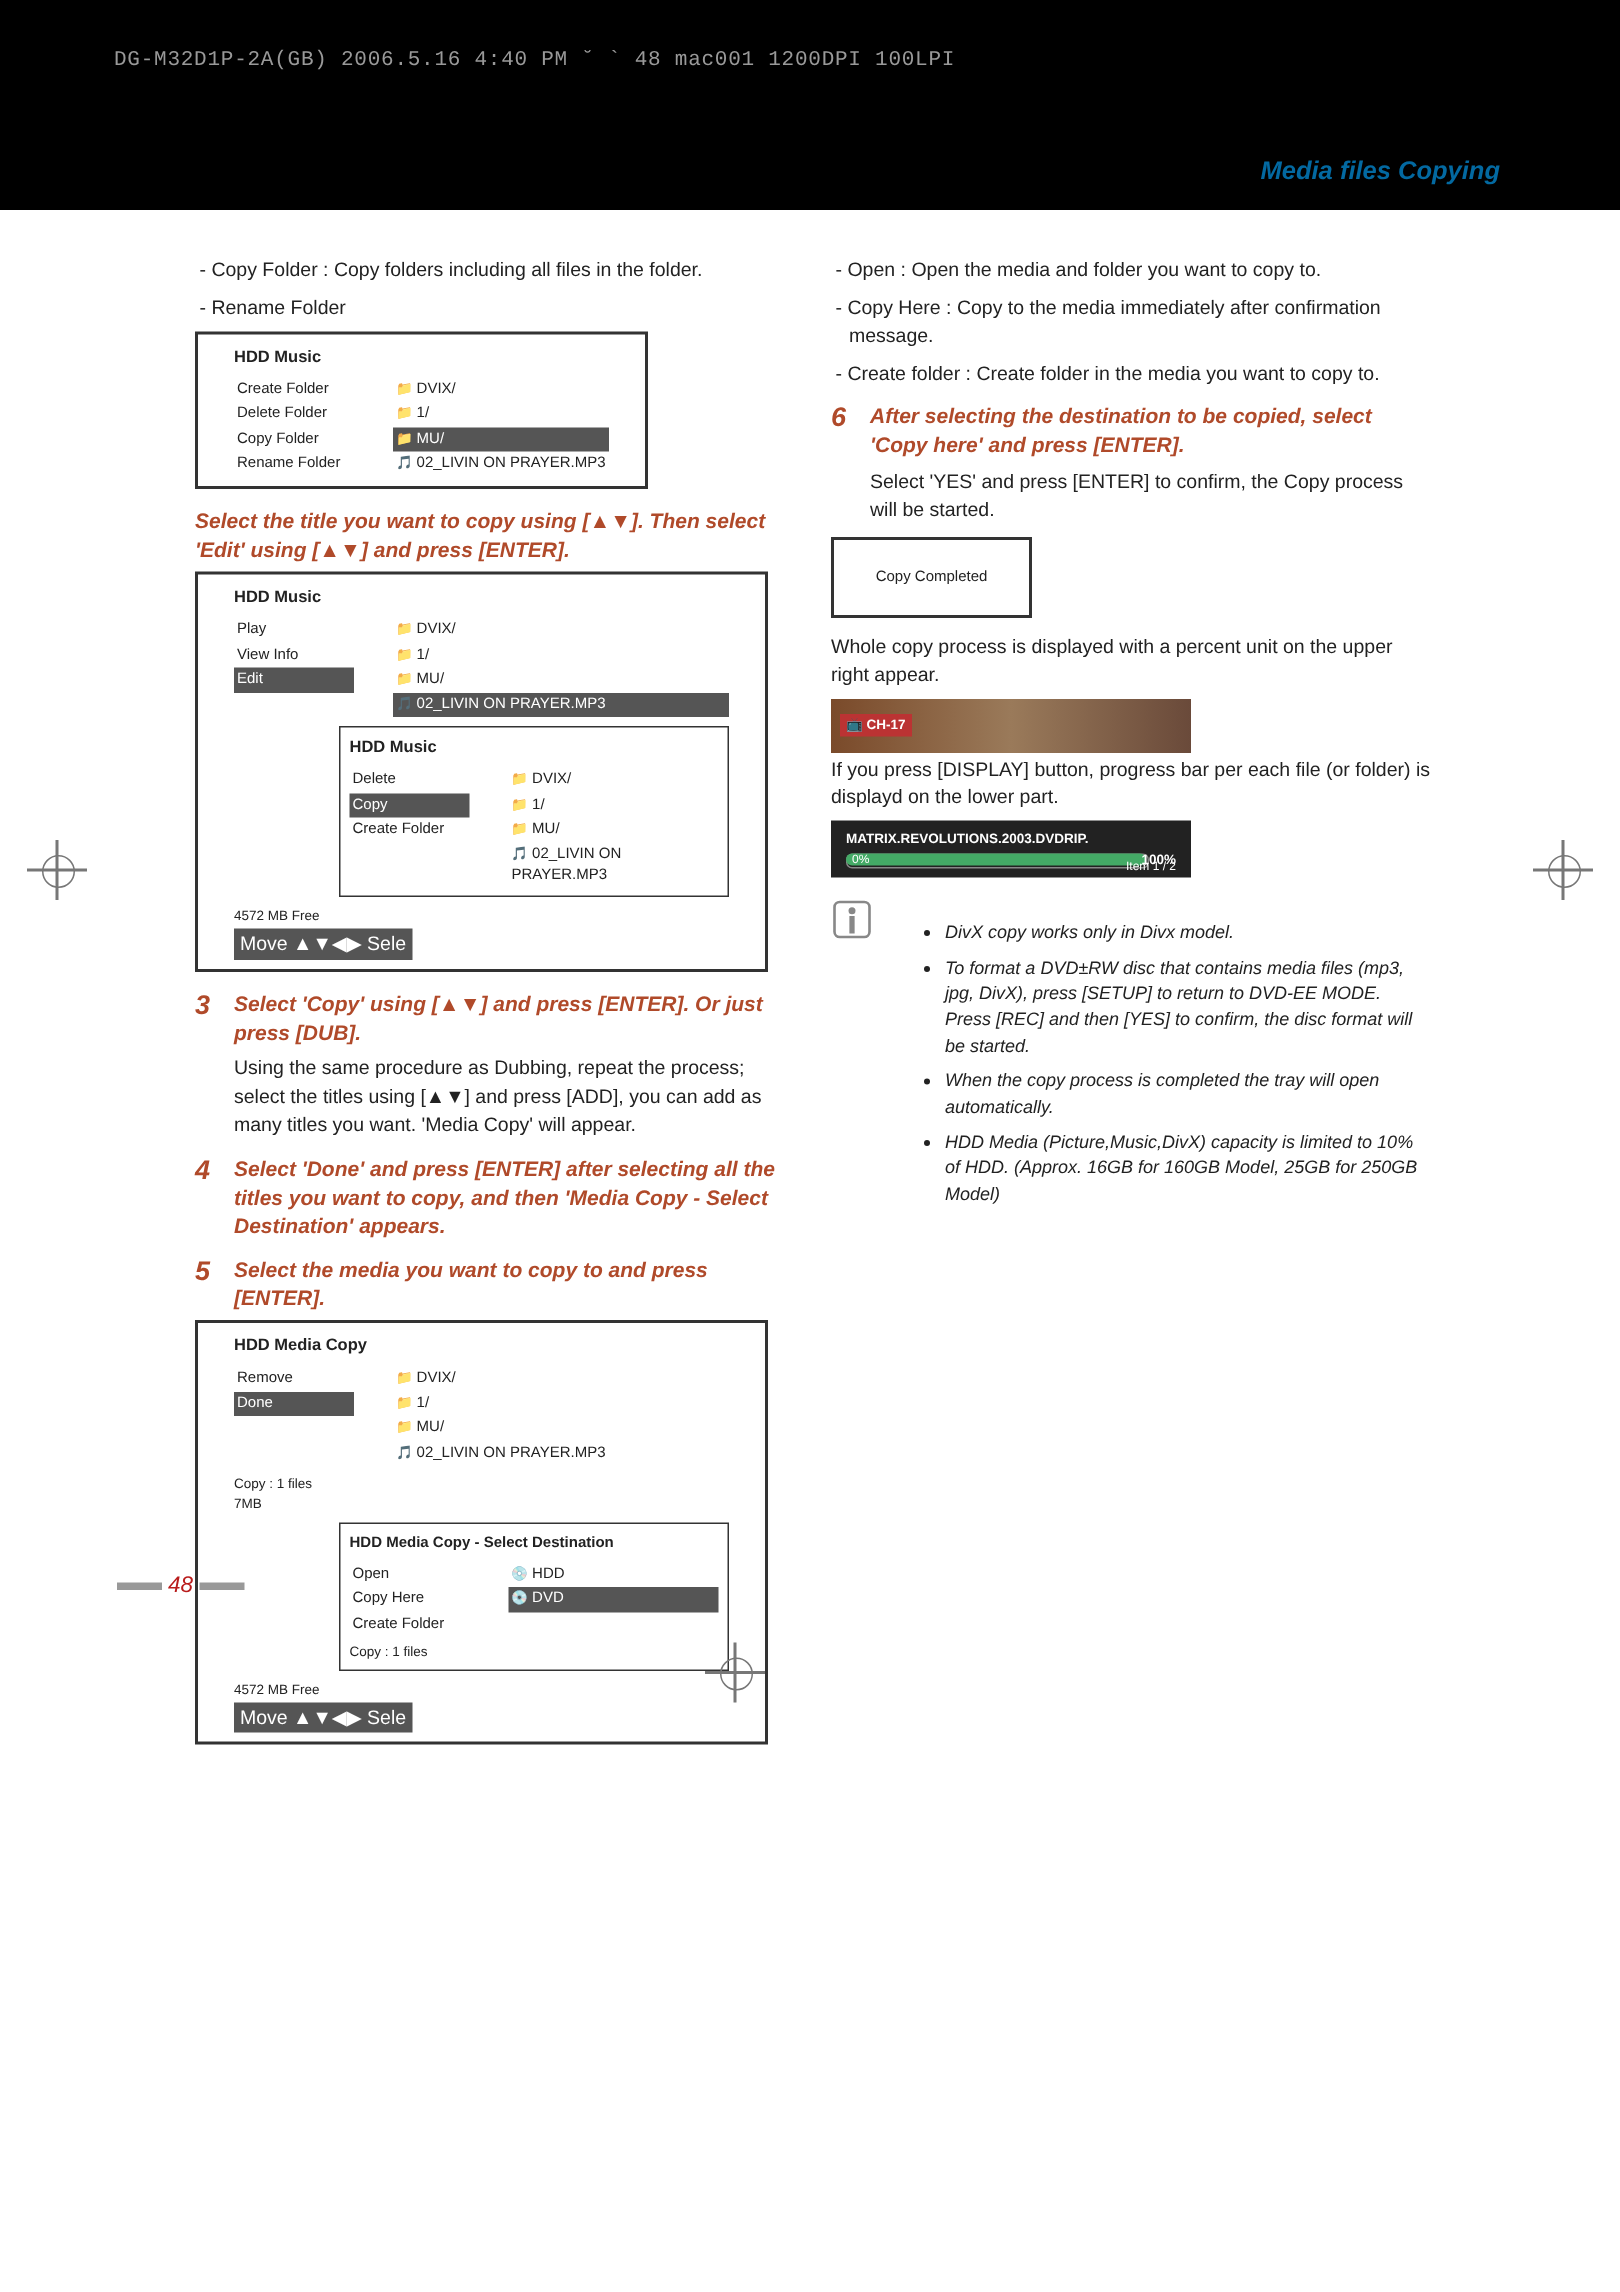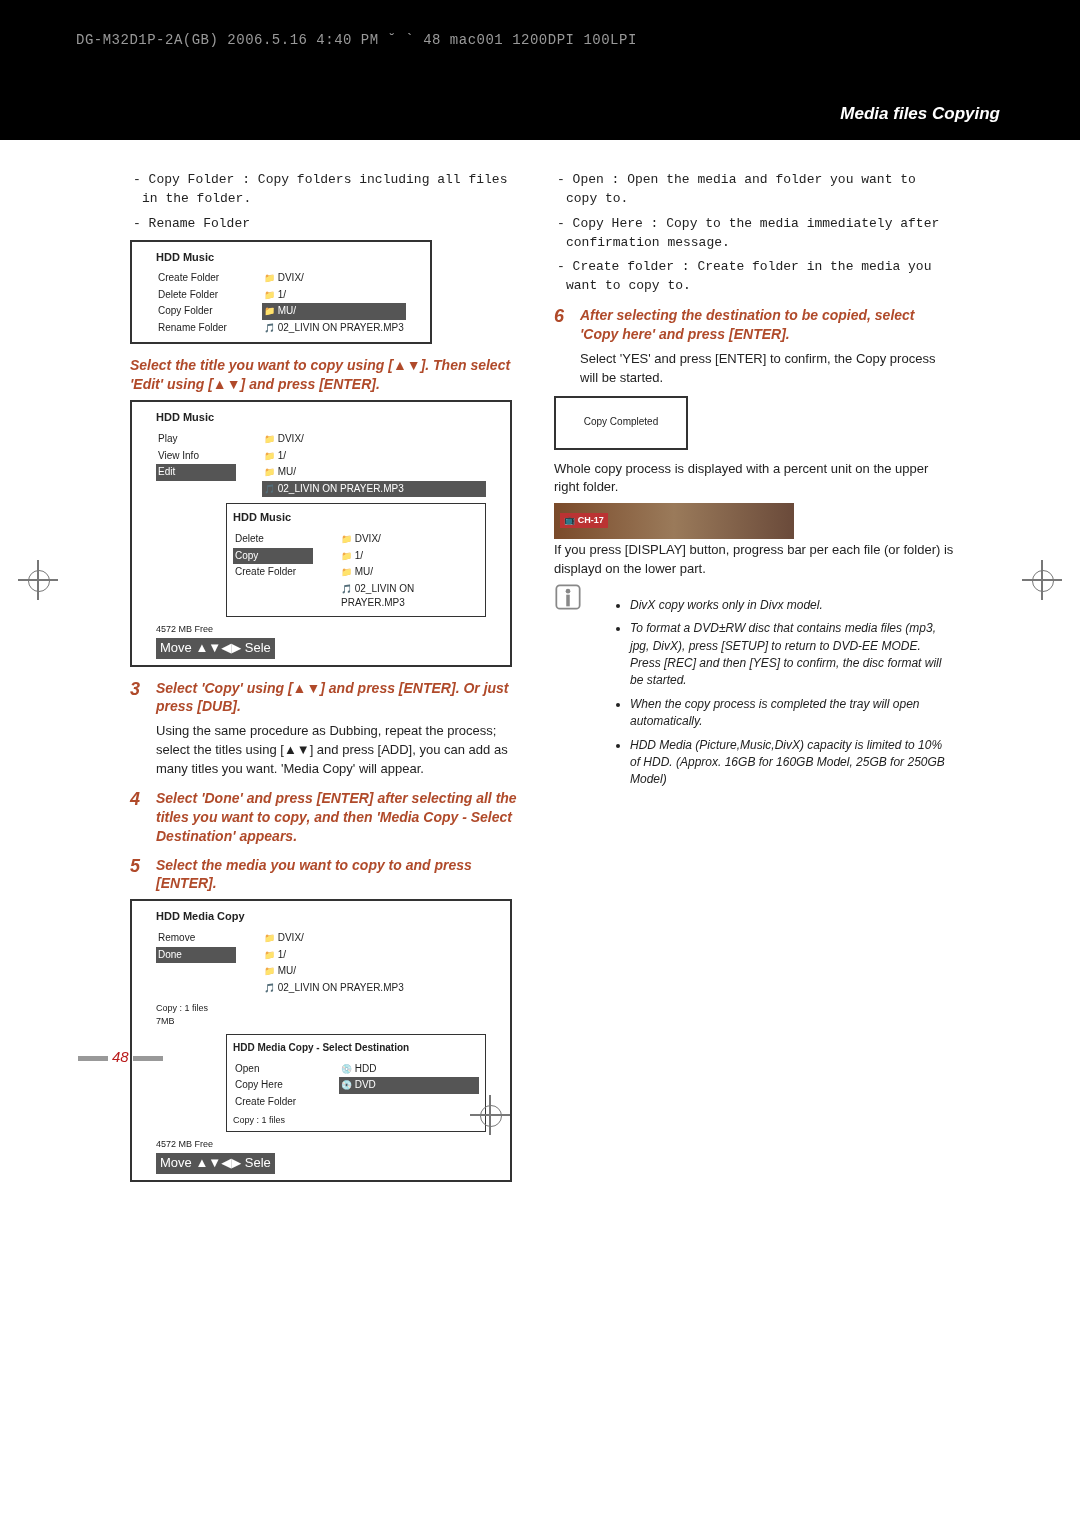--- a/index.html
+++ b/index.html
@@ -1,23 +1,23 @@
 <!DOCTYPE html>
 <html><head>
 <meta charset="utf-8">
 <style>
   body { margin:0; font-family: Arial, Helvetica, sans-serif; background:#fff; color:#222; }
   .page { width:1080px; height:1328px; position:relative; box-sizing:border-box; }
   .header-strip { position:absolute; top:0; left:0; right:0; height:140px; background:#000; }
   .header-line { position:absolute; top:32px; left:76px; font-family: "Courier New", monospace; font-size:14px; color:#999; letter-spacing:0.5px; }
-  .header-title { position:absolute; top:104px; right:80px; color:#ffffff; font-style:italic; font-size:17px; font-weight:600; }
+  .header-title { position:absolute; top:104px; right:80px; color:#0369a1; font-style:italic; font-size:17px; font-weight:600; }
   .cols { position:absolute; top:165px; left:130px; right:62px; display:flex; gap:24px; }
   .col { width:400px; font-size:13px; line-height:1.45; }
   .col-right { width:400px; font-size:13px; line-height:1.45; }
-  .dash { margin:6px 0; padding-left:12px; text-indent:-9px;font-family:Liberation Mono, monospace; }
+  .dash { margin:6px 0; padding-left:12px; text-indent:-9px; }
   .dash::before { content:"- "; }
   .step-row { display:flex; gap:8px; margin:10px 0 4px; }
   .step-num { color:#b04a2a; font-style:italic; font-weight:bold; font-size:18px; line-height:1.2; width:18px; flex:none; }
   .step-text { color:#b04a2a; font-style:italic; font-weight:bold; font-size:14px; line-height:1.35; }
   .plain { margin:6px 0 6px 26px; }
   .panel { border:2px solid #333; padding:6px 24px; margin:6px 0 12px; font-size:10px; background:#fff; }
   .panel-title { font-weight:bold; font-size:11px; margin:2px 0 5px; }
   .panel-grid { display:flex; gap:26px; }
   .panel-menu { width:80px; }
   .panel-files { flex:1; }
@@ -187,26 +187,34 @@
       <div class="dash">Create folder : Create folder in the media you want to copy to.</div>
 
       <div class="step-row">
         <div class="step-num">6</div>
         <div class="step-text">After selecting the destination to be copied, select 'Copy here' and press [ENTER].</div>
       </div>
       <div class="plain" style="margin-left:26px">Select 'YES' and press [ENTER] to confirm, the Copy process will be started.</div>
 
       <div class="small-box">Copy Completed</div>
 
-      <div>Whole copy process is displayed with a percent unit on the upper right folder.</div>
+      <div>Whole copy process is displayed with a percent unit on the upper right appear.</div>
       <div class="live-img">
         <span class="ch">📺 CH-17</span>
       </div>
 
       <div>If you press [DISPLAY] button, progress bar per each file (or folder) is displayd on the lower part.</div>
+      <div class="progress-img">
+        <div class="lbl">MATRIX.REVOLUTIONS.2003.DVDRIP.</div>
+        <div class="bar"></div>
+        <div class="fill"></div>
+        <div style="position:absolute; top:20px; left:14px; color:#fff; font-size:8px;">0%</div>
+        <div class="pct">100%</div>
+        <div class="item">Item 1 / 2</div>
+      </div>
 
       <div class="note-row">
         <div class="note-icon">
           <svg viewBox="0 0 24 24">
               <rect x="2" y="2" width="20" height="20" rx="3" fill="none" stroke="#888" stroke-width="1.5"></rect>
               <circle cx="12" cy="7" r="2" fill="#888"></circle>
               <rect x="10.5" y="10" width="3" height="10" fill="#888"></rect>
             </svg>
         </div>
         <ul class="notes">

